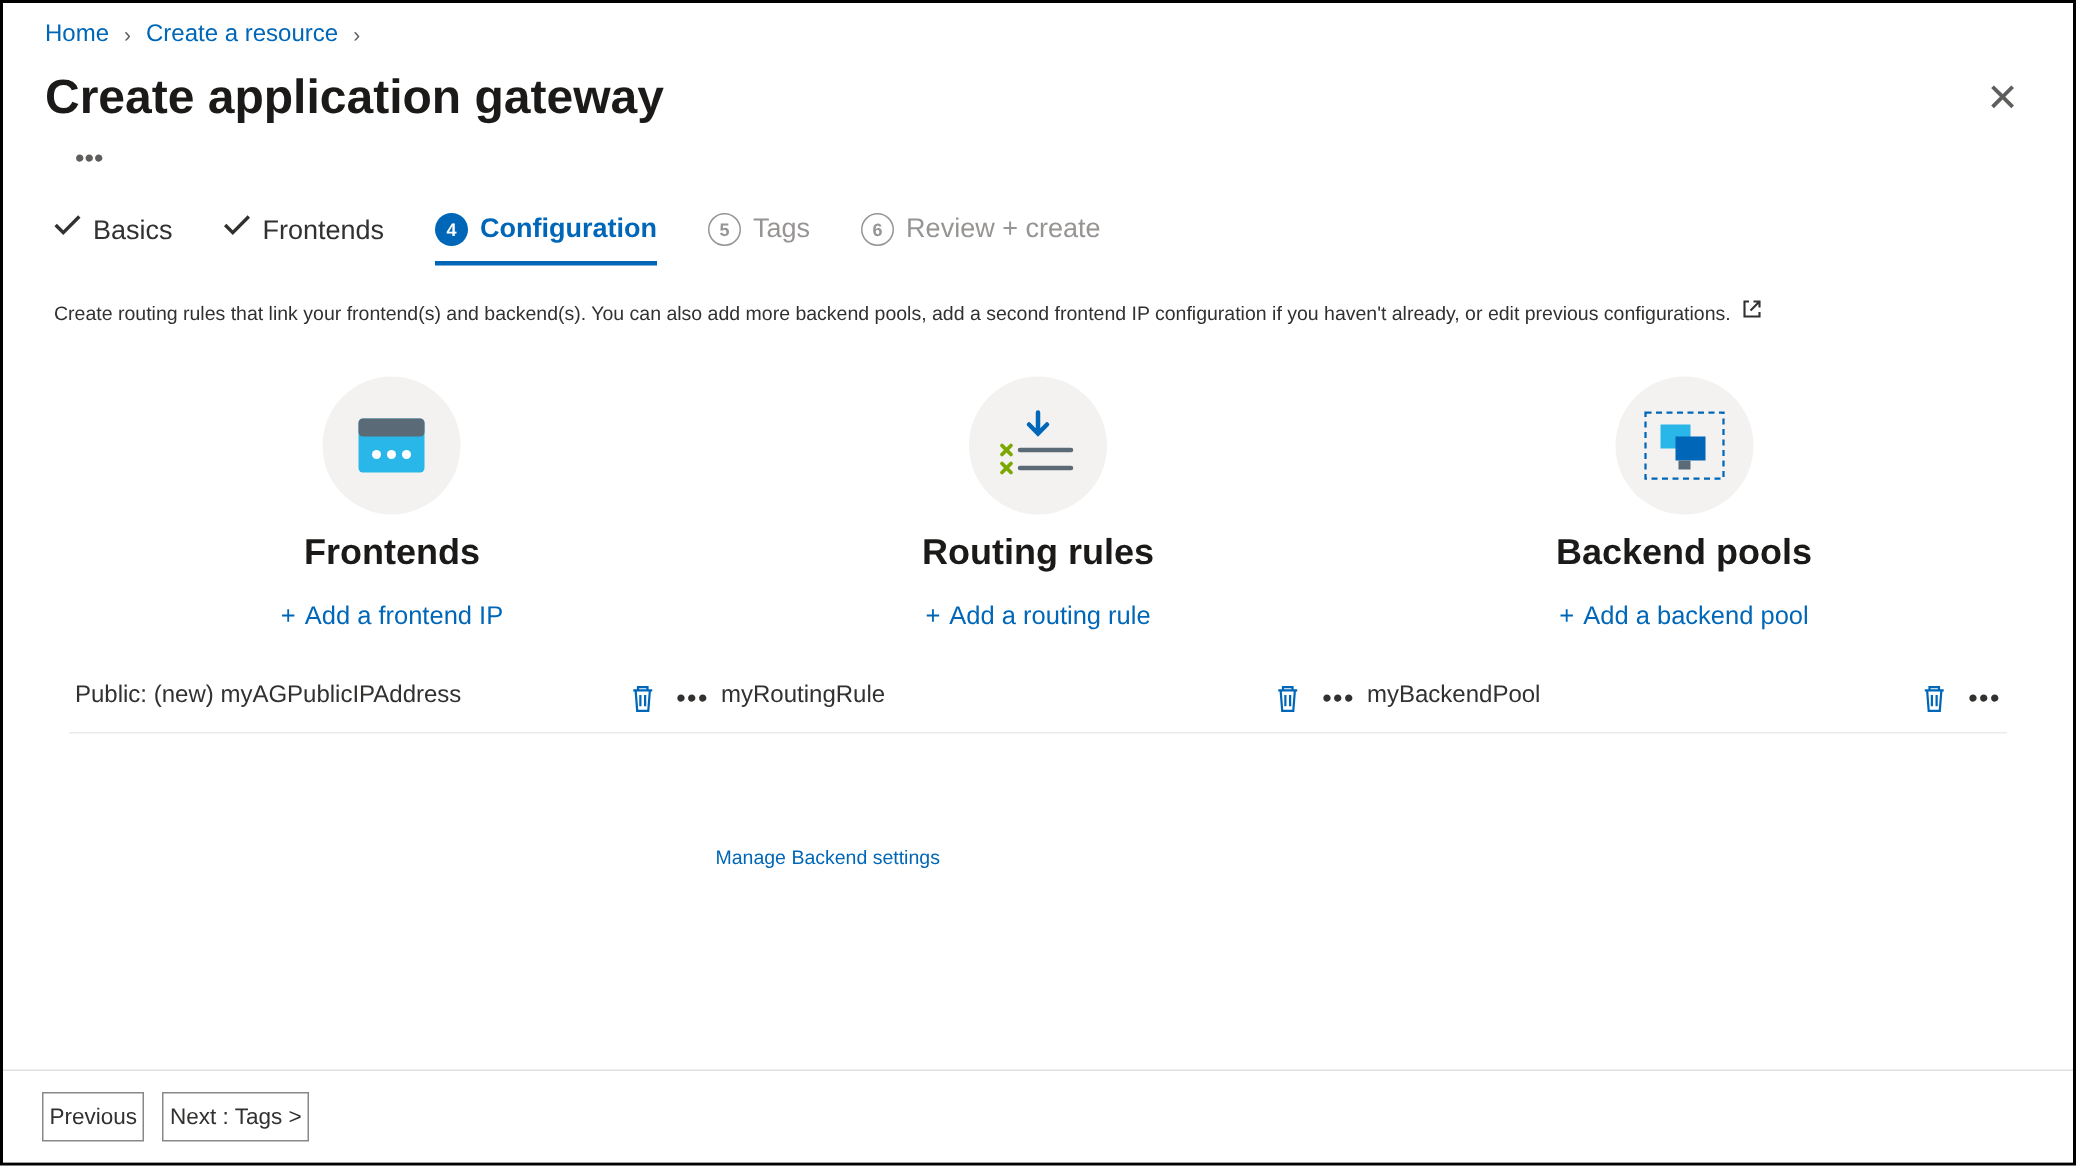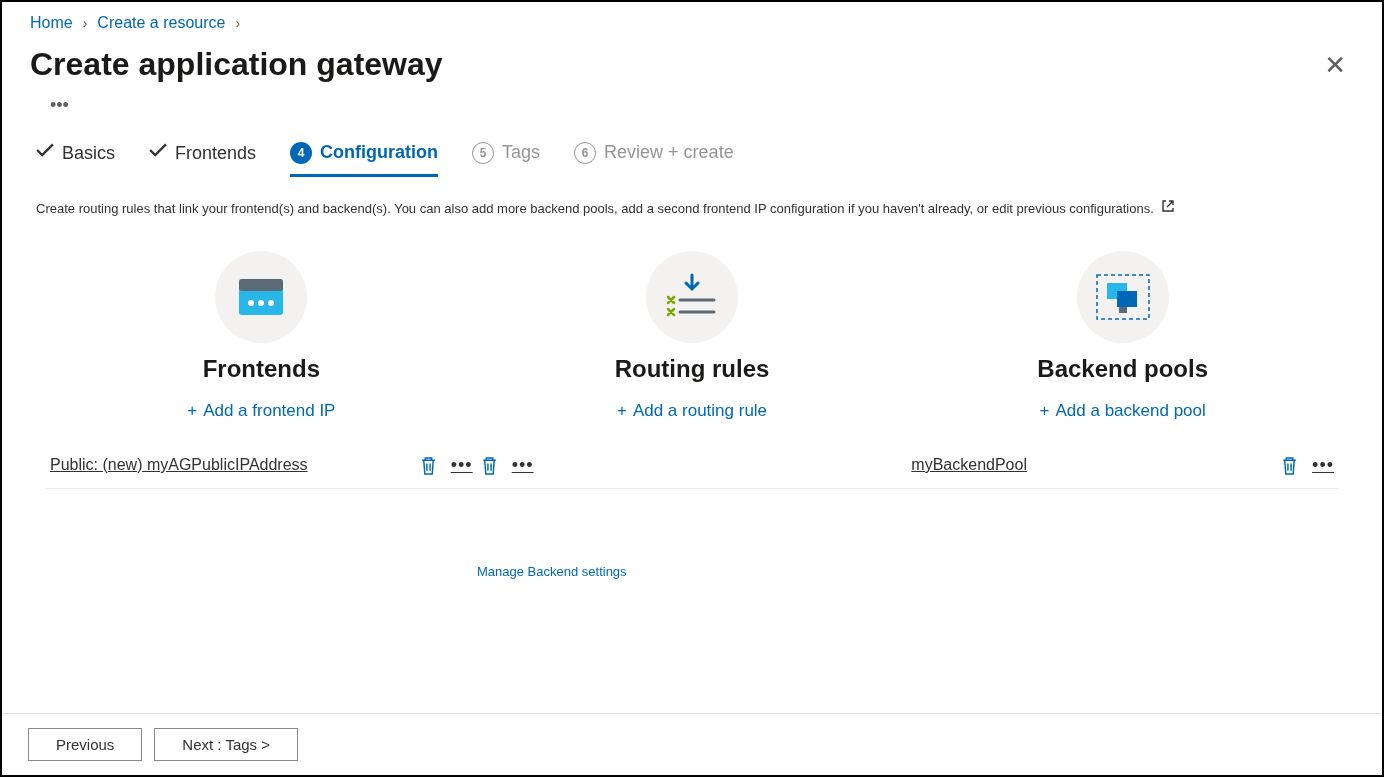--- a/index.html
+++ b/index.html
@@ -75,45 +75,44 @@
     margin-bottom: 12px;
   }
   .col h2 { font-size: 24px; font-weight: 600; color: #1b1a19; margin-bottom: 18px; }
   .add-link {
     color: #0067b8; font-size: 17px; cursor: pointer;
     display: inline-flex; align-items: center; gap: 6px;
     margin-bottom: 24px;
   }
   .item-row {
     width: 100%;
-    display: flex; align-items: center; justify-content: space-between;
+    display: flex; align-items: flex-start; justify-content: space-between;
     padding: 10px 4px 12px;
     border-bottom: 1px solid #edebe9;
     font-size: 16px;
-    text-decoration: underline;
   }
   .item-label { flex: 1; text-align: left; color: #323130; }
   .row-actions { display: flex; align-items: center; gap: 14px; }
   .trash-ico { width: 17px; height: 19px; cursor: pointer; }
   .more-dots { color: #323130; cursor: pointer; font-size: 18px; letter-spacing: 1px; }
   .manage-link {
     position: absolute;
     left: 475px; right: auto;
     top: 562px;
     color: #0067b8; font-size: 13px; cursor: pointer;
   }
   .footer {
     position: absolute; left: 0; right: 0; bottom: 0;
     border-top: 1px solid #e1dfdd;
     padding: 14px 26px;
     display: flex; gap: 12px;
     background: #fff;
   }
   .btn {
-    padding: 7px 27px;
+    padding: 7px 4px;
     border: 1px solid #8a8886;
     background: #fff;
     font-size: 15px;
     cursor: pointer;
     color: #323130;
   }
 </style>
 </head>
 <body>
 
@@ -205,20 +204,21 @@
         <path d="M2 42 L8 36 M2 36 L8 42" stroke="#7ba800" stroke-width="2.5" fill="none" stroke-linecap="round"></path>
         <line x1="14" y1="39" x2="48" y2="39" stroke="#5a6b77" stroke-width="3" stroke-linecap="round"></line>
       </svg>
     </div>
     <h2>Routing rules</h2>
     <span class="add-link">
       <span>+</span>
       <span>Add a routing rule</span>
     </span>
     <div class="item-row">
+      <span class="item-label">myRoutingRule</span>
       <span class="row-actions">
         <svg class="trash-ico" viewBox="0 0 16 18">
           <path d="M2 4 H14 M5 4 V2 H11 V4 M3.5 4 L4.5 17 H11.5 L12.5 4 M6.5 7 V14 M9.5 7 V14" stroke="#0067b8" stroke-width="1.4" fill="none"></path>
         </svg>
         <span class="more-dots">•••</span>
       </span>
     </div>
   </div>
 
   <div class="col">

